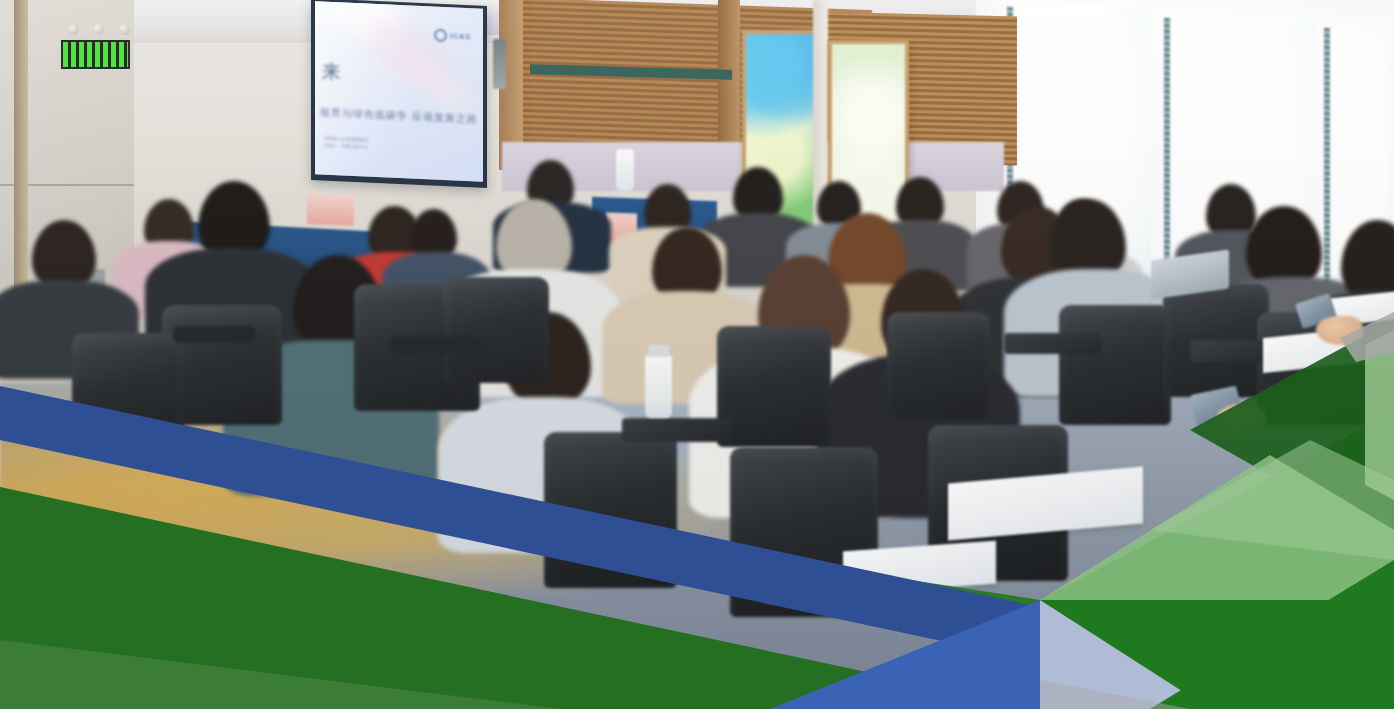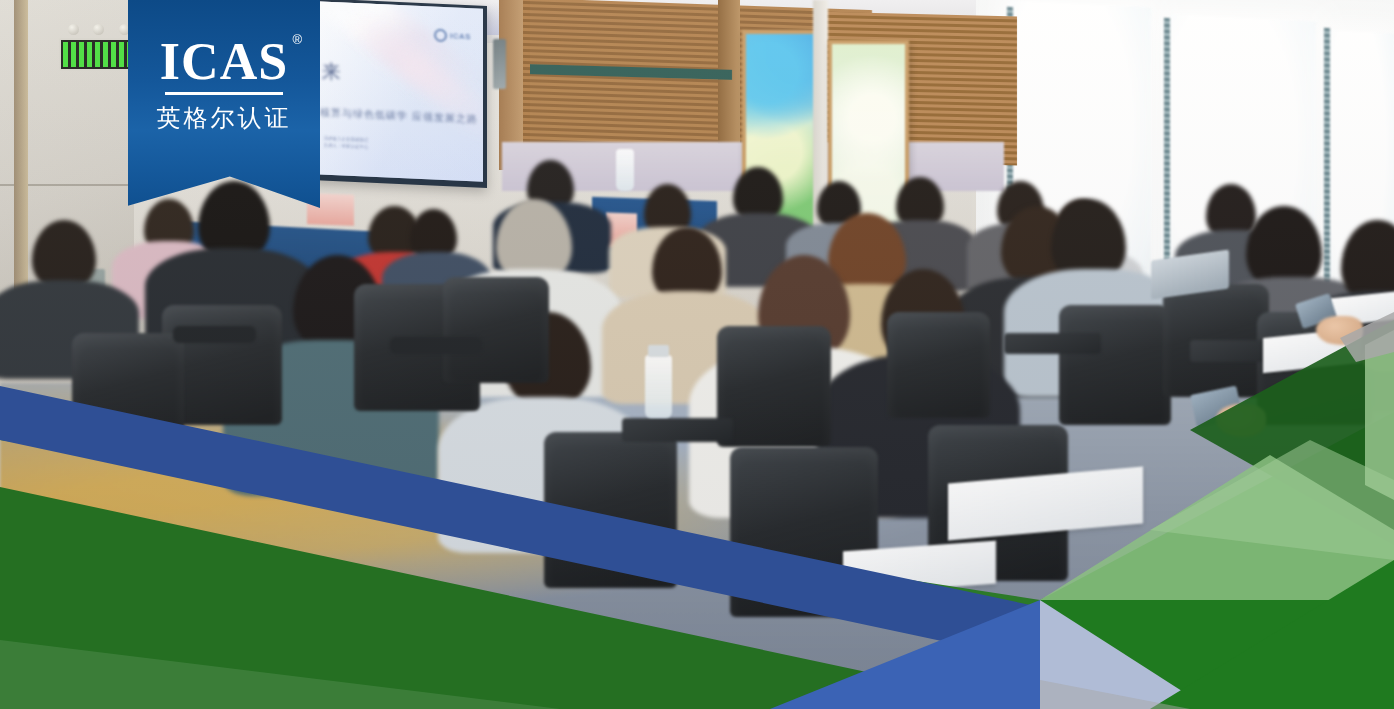--- a/index.html
+++ b/index.html
@@ -631,22 +631,14 @@
       <polygon points="1190,430 1394,320 1394,545" fill="#1c5e1c" opacity="0.92"></polygon>
       <polygon points="1040,600 1270,455 1394,530 1394,600" fill="#8cc083" opacity="0.85"></polygon>
       <polygon points="1150,530 1310,440 1394,480 1394,560" fill="#9fcb95" opacity="0.55"></polygon>
       <polygon points="1365,345 1394,330 1394,500 1365,485" fill="#9fcb95" opacity="0.8"></polygon>
       <polygon points="1340,338 1394,312 1394,352 1356,362" fill="#a8a8a8" opacity="0.85"></polygon>
       <polygon points="1150,709 1394,560 1394,709" fill="#1f7a1f"></polygon>
       <polygon points="1040,680 1190,709 1040,709" fill="#a8a8a8" opacity="0.5"></polygon>
     </svg>
   </div>
 
-  <div class="logo-badge">
-    <div class="logo-mark">
-      <span>ICAS</span>
-      <span class="logo-reg">®</span>
-    </div>
-    <div class="logo-rule"></div>
-    <div class="logo-cn">英格尔认证</div>
-  </div>
 
 </div>
 
 </body></html>

